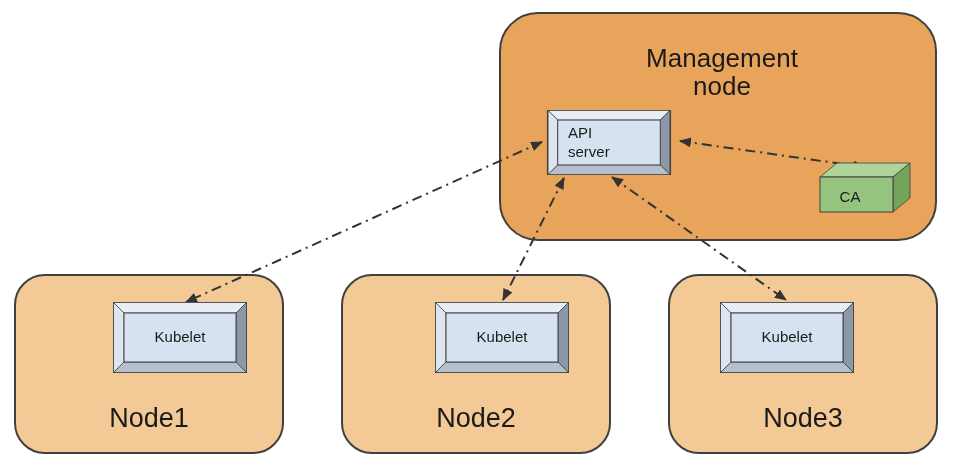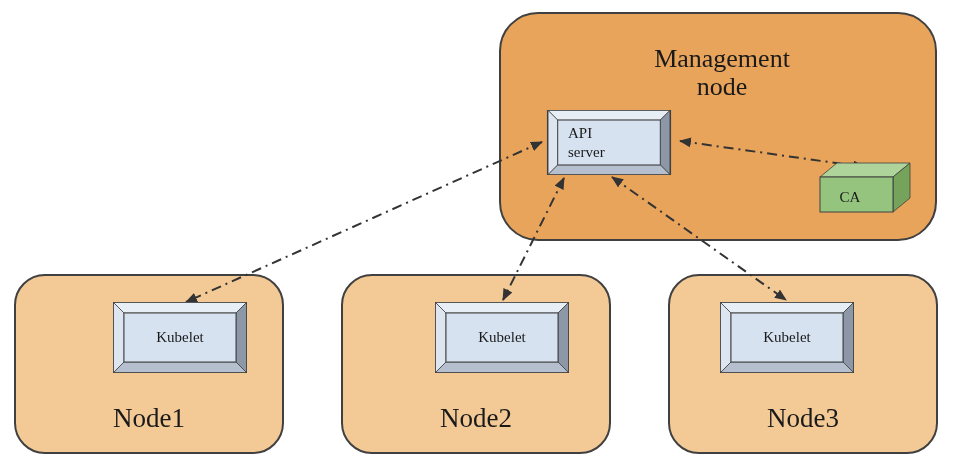--- a/index.html
+++ b/index.html
@@ -1,19 +1,19 @@
 <!DOCTYPE html>
 <html><head>
 <meta charset="utf-8">
 <style>
   html, body { margin: 0; padding: 0; background: #ffffff; }
   .canvas {
     width: 958px; height: 468px; position: relative;
     background: #ffffff;
-    font-family: Liberation Serif, serif;
+    font-family: Liberation Sans, sans-serif;
   }
   svg { display: block; }
   .container-rect { stroke-width: 2px; }
   .arrow {
     fill: none;
     stroke-width: 2px;
     stroke-dasharray: 10 5 2 5;
     marker-start: url(#arrowhead);
     marker-end: url(#arrowhead);
   }

